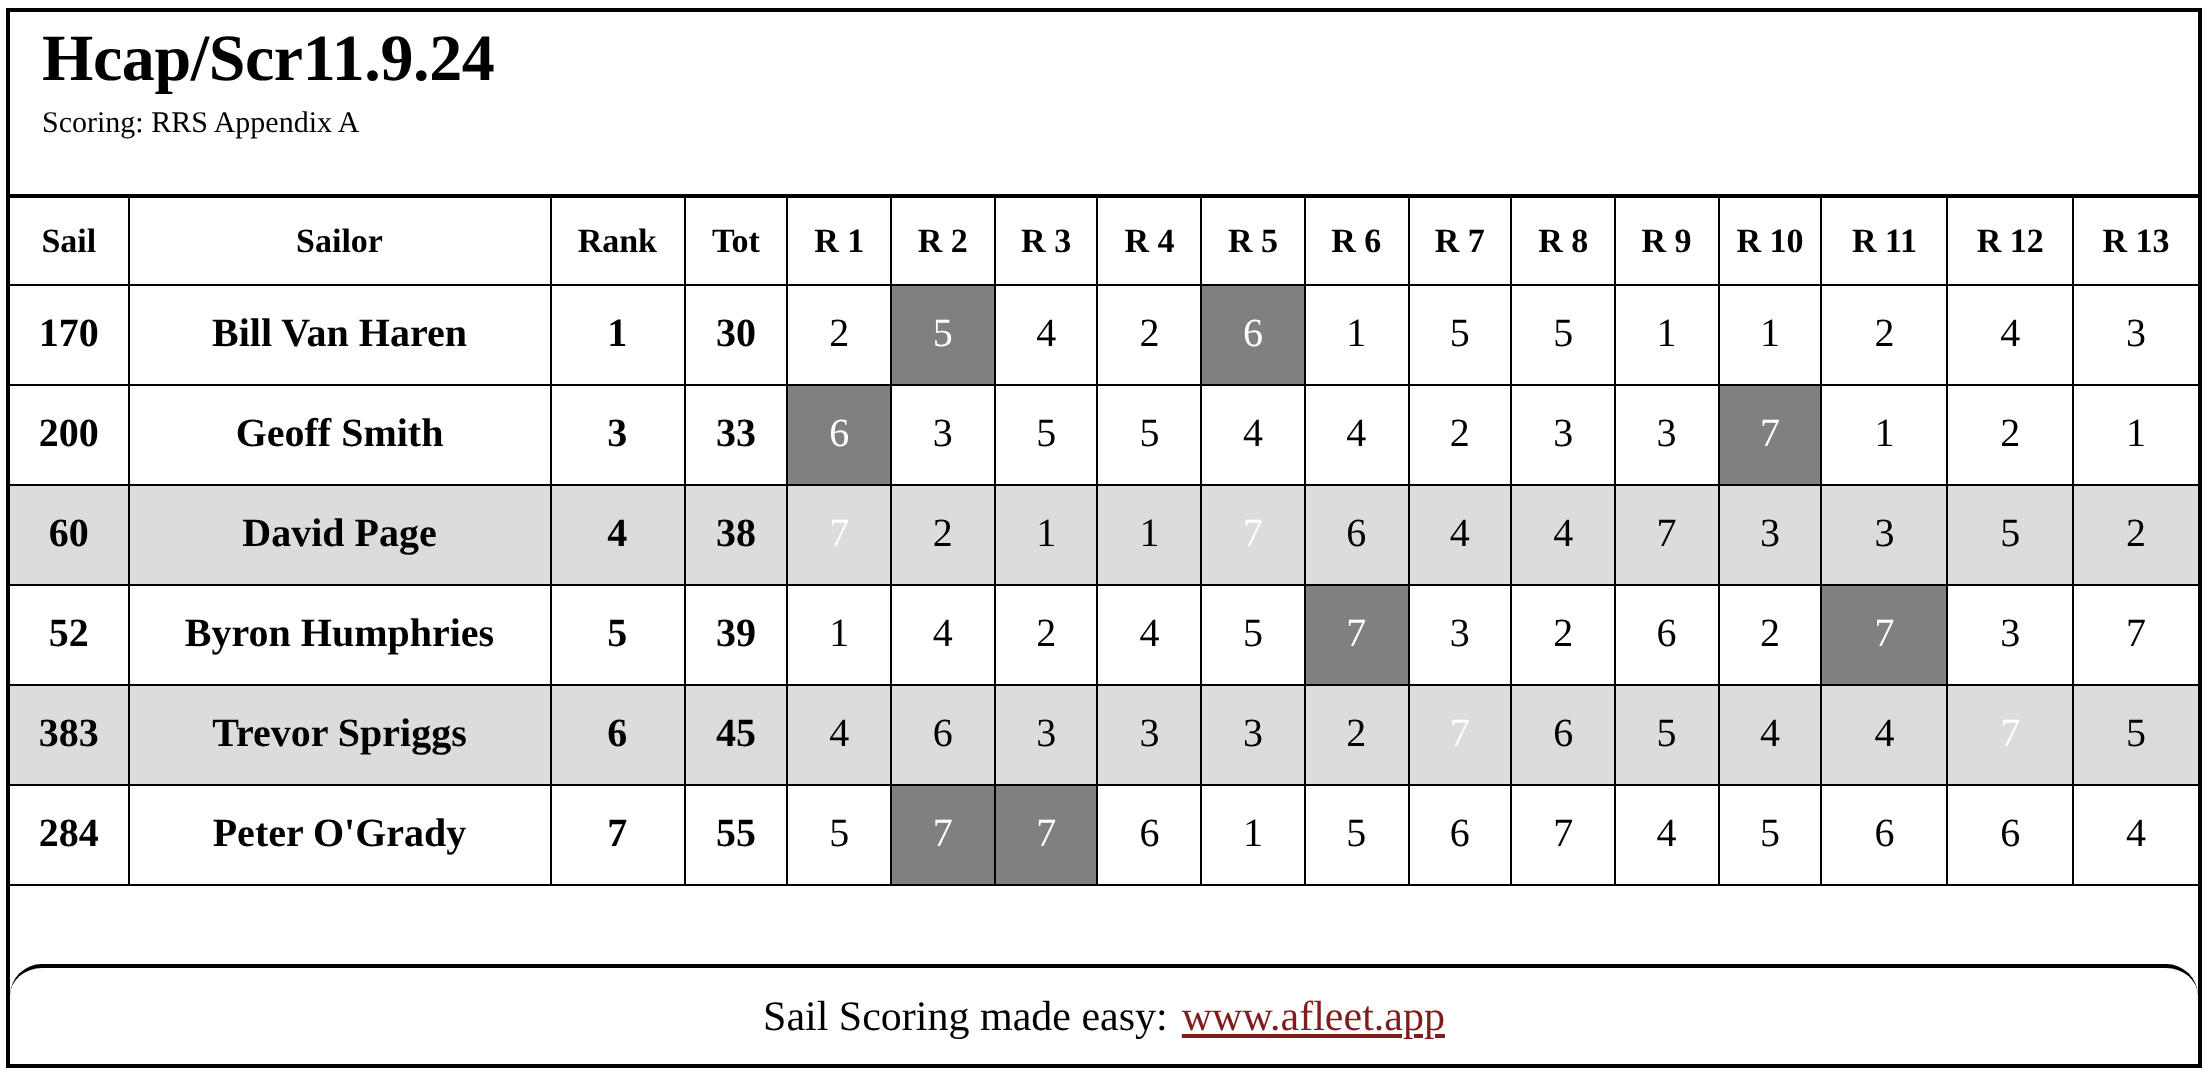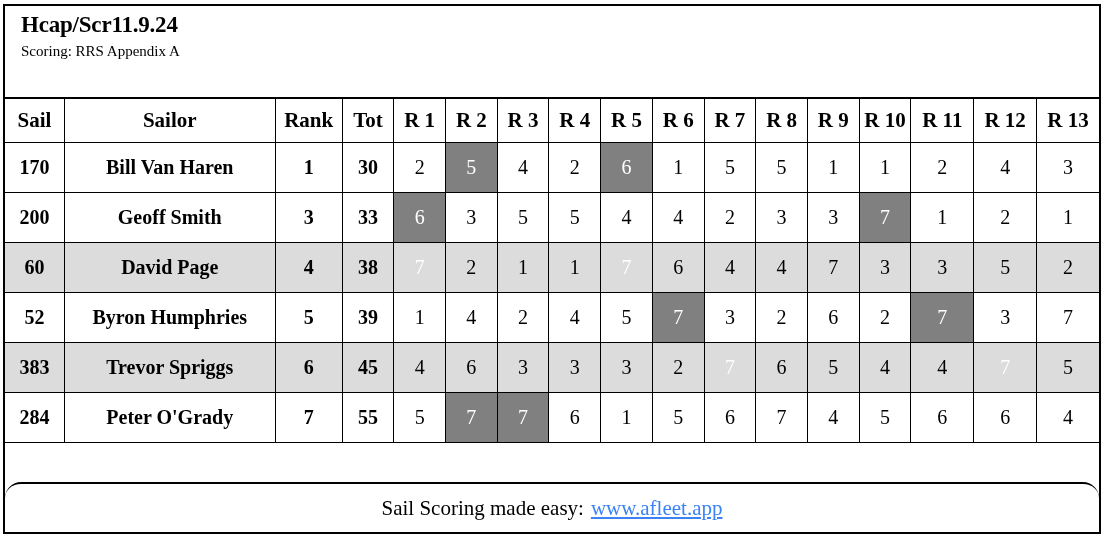--- a/index.html
+++ b/index.html
@@ -31,21 +31,21 @@
     flex-direction: column;
   }
   
   .title-block {
     box-sizing: border-box;
     padding: 6px 0 4px 16px;
     border-bottom: 2px solid #000000;
     height: 93px;
   }
   .report-title {
-    font-size: 23px;
+    font-size: 33px;
     font-weight: bold;
     line-height: 1.12;
     letter-spacing: -0.2px;
     white-space: nowrap;
   }
   .report-subtitle {
     font-size: 15px;
     line-height: 1.2;
     margin-top: 4px;
     white-space: nowrap;
@@ -65,21 +65,21 @@
     padding: 0;
     height: 49px;
     font-size: 20px;
     text-align: center;
     vertical-align: middle;
     overflow: hidden;
     white-space: nowrap;
   }
   table.results th {
     font-weight: bold;
-    font-size: 21px;
+    font-size: 17px;
     height: 43px;
   }
   th.col-sail, td.col-sail {
     width: 58px;
     text-align: left;
     padding-left: 11px;
     font-weight: bold;
   }
   th.col-sailor, td.col-sailor {
     width: 207px;
@@ -117,21 +117,21 @@
     box-sizing: border-box;
     border-top: 2px solid #000000;
     height: 50px;
     display: flex;
     align-items: center;
     justify-content: center;
     font-size: 21px;
     border-radius: 16px;
   }
   .footer-link {
-    color: #3b82f6;
+    color: #7f1d1d;
     text-decoration: underline;
     margin-left: 7px;
   }
 </style>
 </head>
 <body>
 
 <div id="page">
   <div class="sheet">
 

